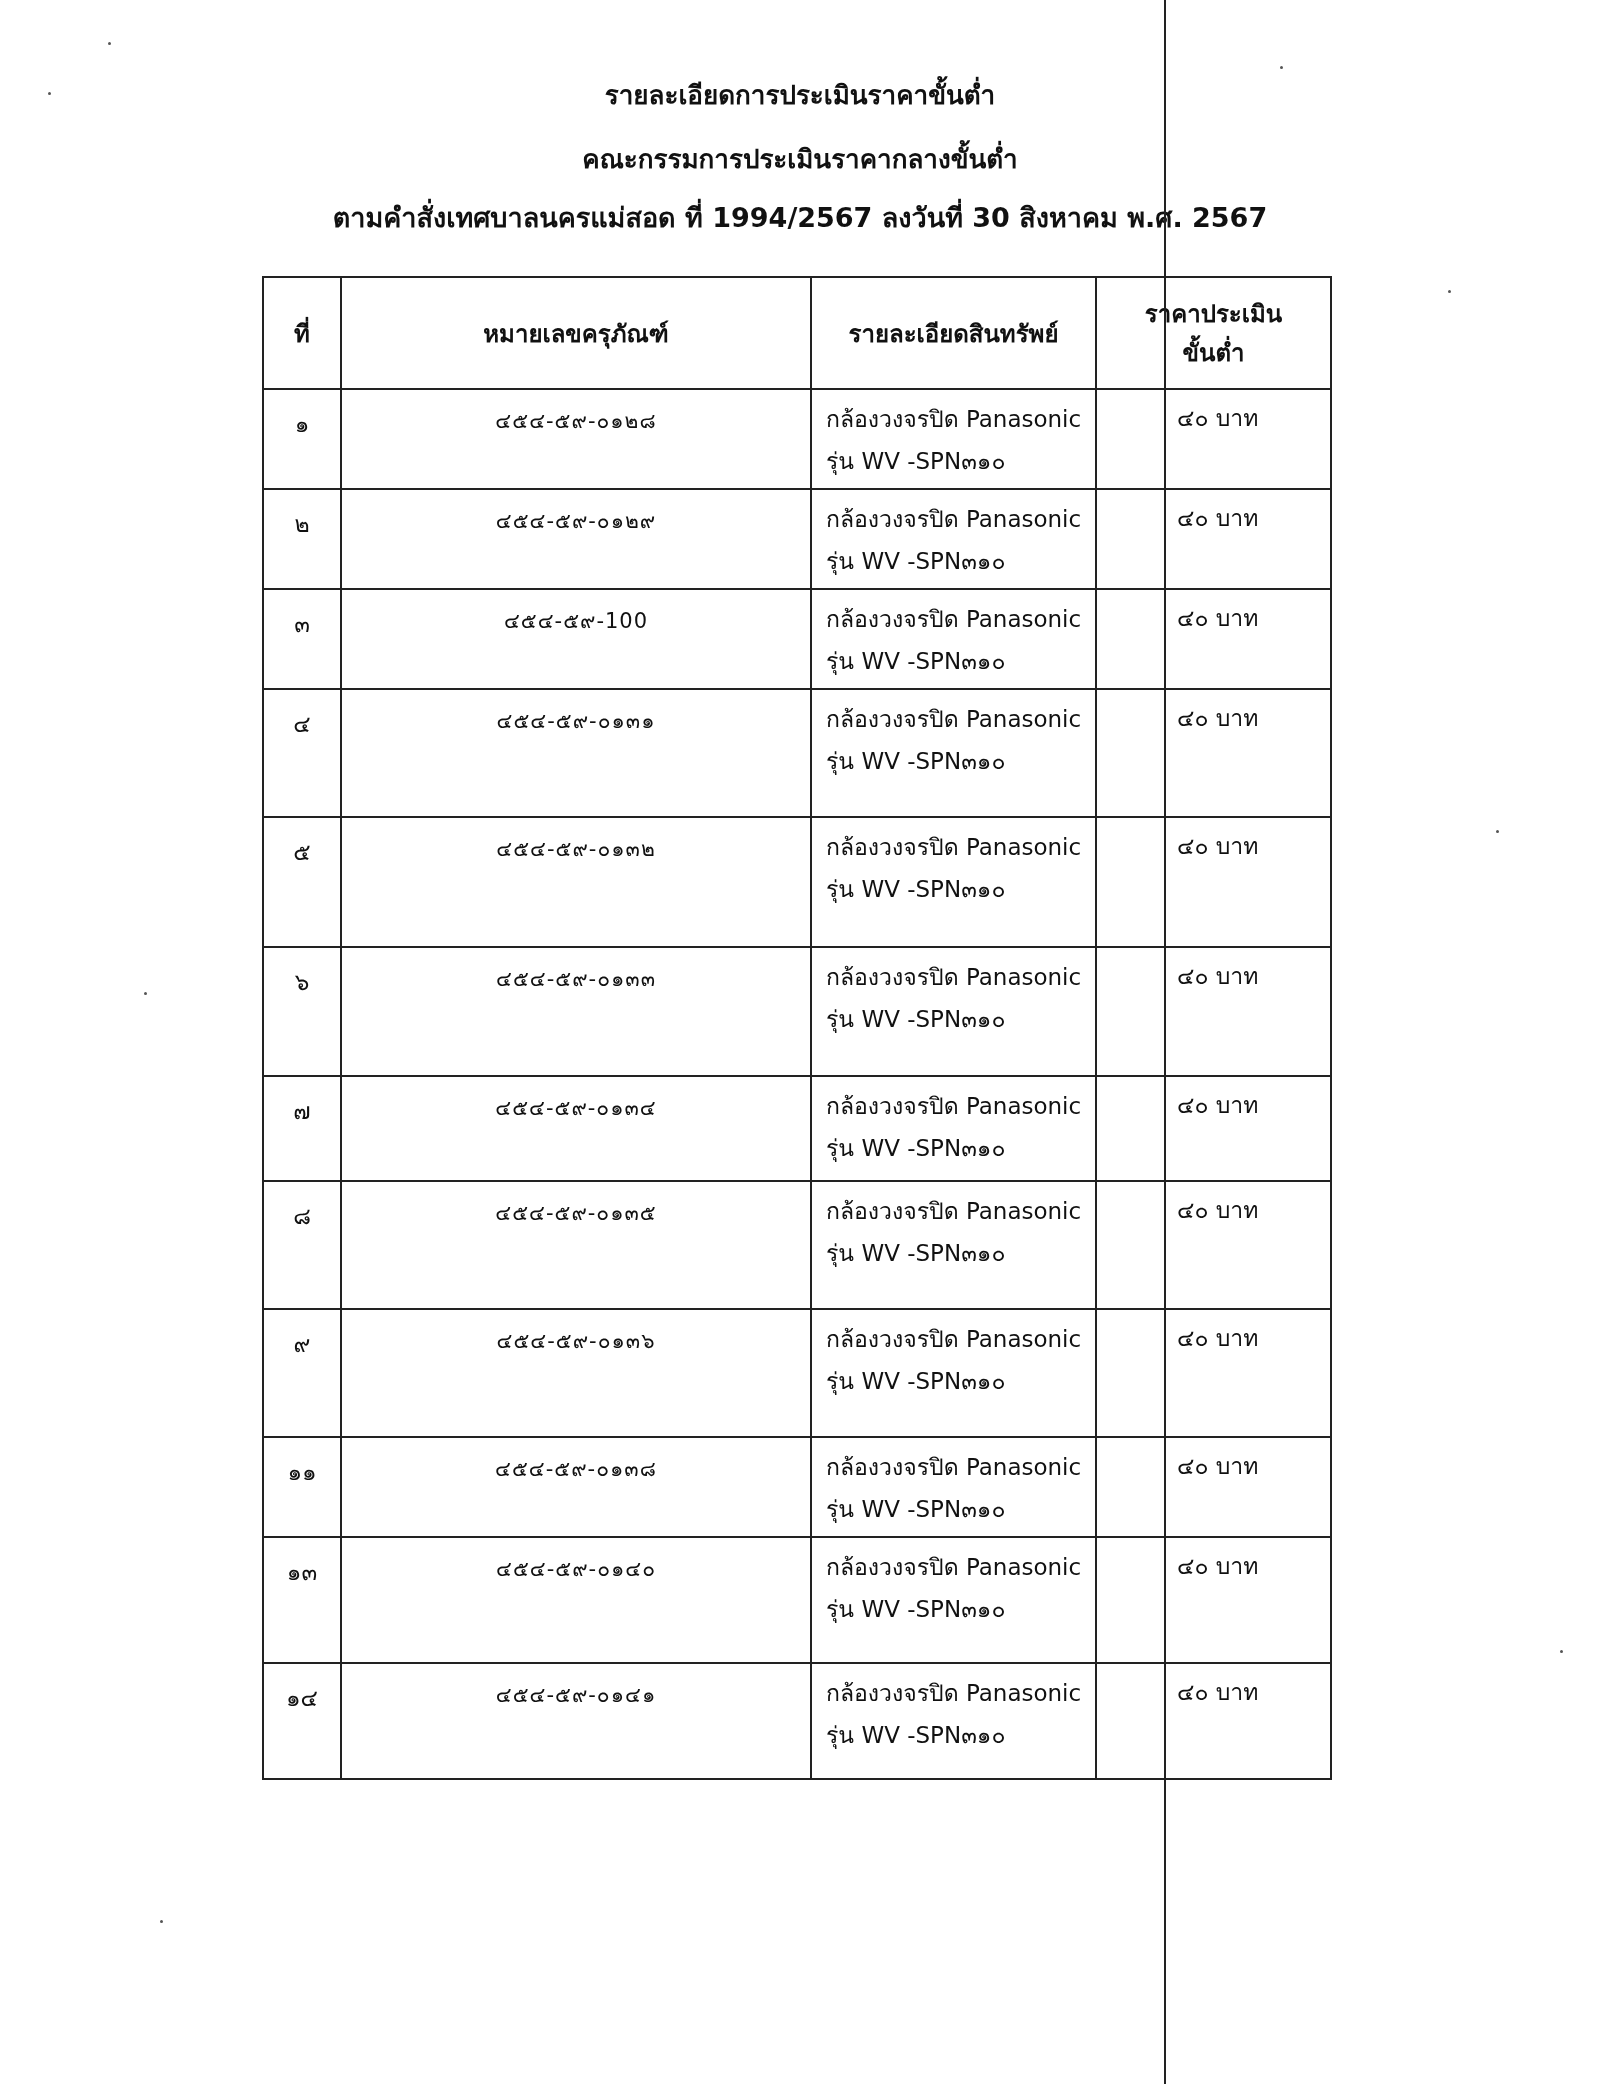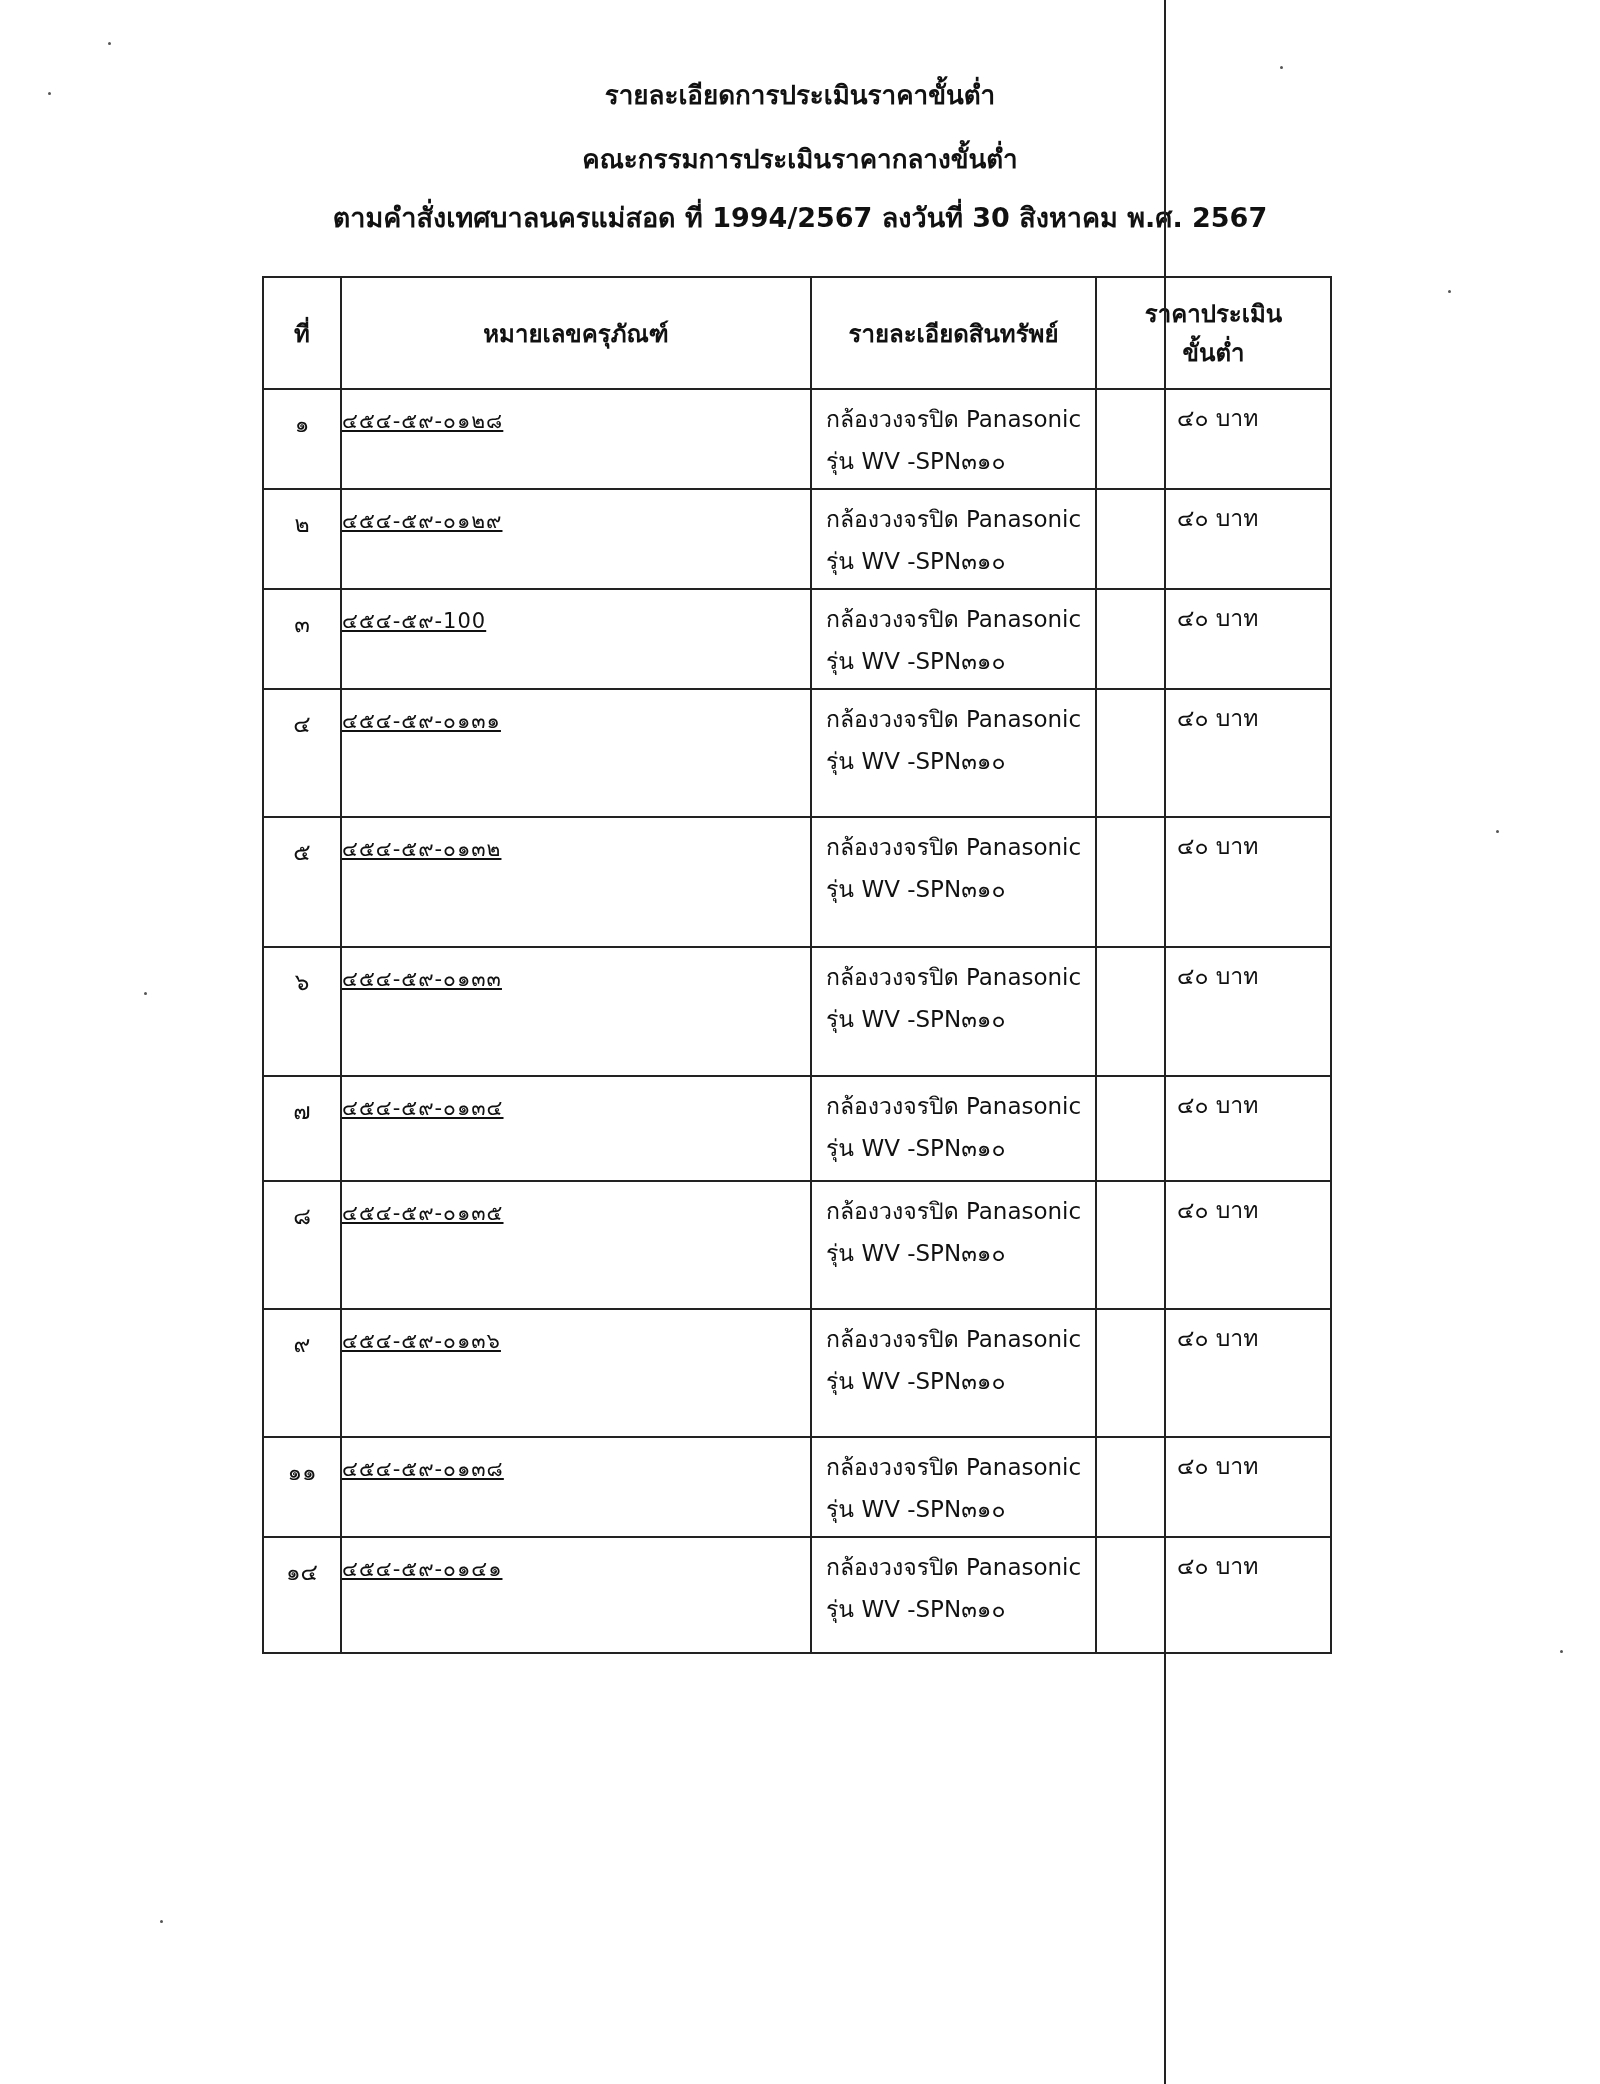--- a/index.html
+++ b/index.html
@@ -14,21 +14,21 @@
                  border-collapse: collapse; table-layout: fixed; }
   table.assets th, table.assets td { border: 2px solid #222; vertical-align: top;
                  padding: 0; font-size: 23px; }
   table.assets th { font-weight: bold; vertical-align: middle; font-size: 24px; }
   col.c-no { width: 78px; }
   col.c-code { width: 470px; }
   col.c-desc { width: 285px; }
   col.c-price { width: 235px; }
   .hdr-row { height: 112px; }
   .cell-no { text-align: center; padding-top: 16px !important; }
-  .cell-code { text-align: left; padding-top: 14px !important; font-size: 21px !important; letter-spacing: 1px; text-decoration: underline; }
+  .cell-code { text-align: center; padding-top: 14px !important; font-size: 21px !important; letter-spacing: 1px; }
   .cell-desc { padding: 8px 6px 6px 14px !important; line-height: 42px; font-size: 23px; }
   .cell-price { padding-top: 10px !important; padding-left: 80px !important; font-size: 23px; }
   .desc-line { display: block; white-space: nowrap; }
   .vline { position: absolute; left: 1164px; top: 0; width: 2px; height: 2084px; background: #222; }
   .speck { position: absolute; width: 3px; height: 3px; background: #555; border-radius: 50%; }
 </style>
 </head>
 <body>
 
 <div class="title" id="t1">รายละเอียดการประเมินราคาขั้นต่ำ</div>
@@ -137,20 +137,29 @@
       </tr>
       <tr style="height: 92px;">
         <td class="cell-no">๑๑</td>
         <td class="cell-code">๔๕๔-๕๙-๐๑๓๘</td>
         <td class="cell-desc">
           <span class="desc-line">กล้องวงจรปิด Panasonic</span>
           <span class="desc-line">รุ่น WV -SPN๓๑๐</span>
         </td>
         <td class="cell-price">๔๐ บาท</td>
       </tr>
+      <tr style="height: 126px;">
+        <td class="cell-no">๑๓</td>
+        <td class="cell-code">๔๕๔-๕๙-๐๑๔๐</td>
+        <td class="cell-desc">
+          <span class="desc-line">กล้องวงจรปิด Panasonic</span>
+          <span class="desc-line">รุ่น WV -SPN๓๑๐</span>
+        </td>
+        <td class="cell-price">๔๐ บาท</td>
+      </tr>
       <tr style="height: 116px; padding-left: 24px;">
         <td class="cell-no">๑๔</td>
         <td class="cell-code">๔๕๔-๕๙-๐๑๔๑</td>
         <td class="cell-desc">
           <span class="desc-line">กล้องวงจรปิด Panasonic</span>
           <span class="desc-line">รุ่น WV -SPN๓๑๐</span>
         </td>
         <td class="cell-price">๔๐ บาท</td>
       </tr>
     </tbody>

